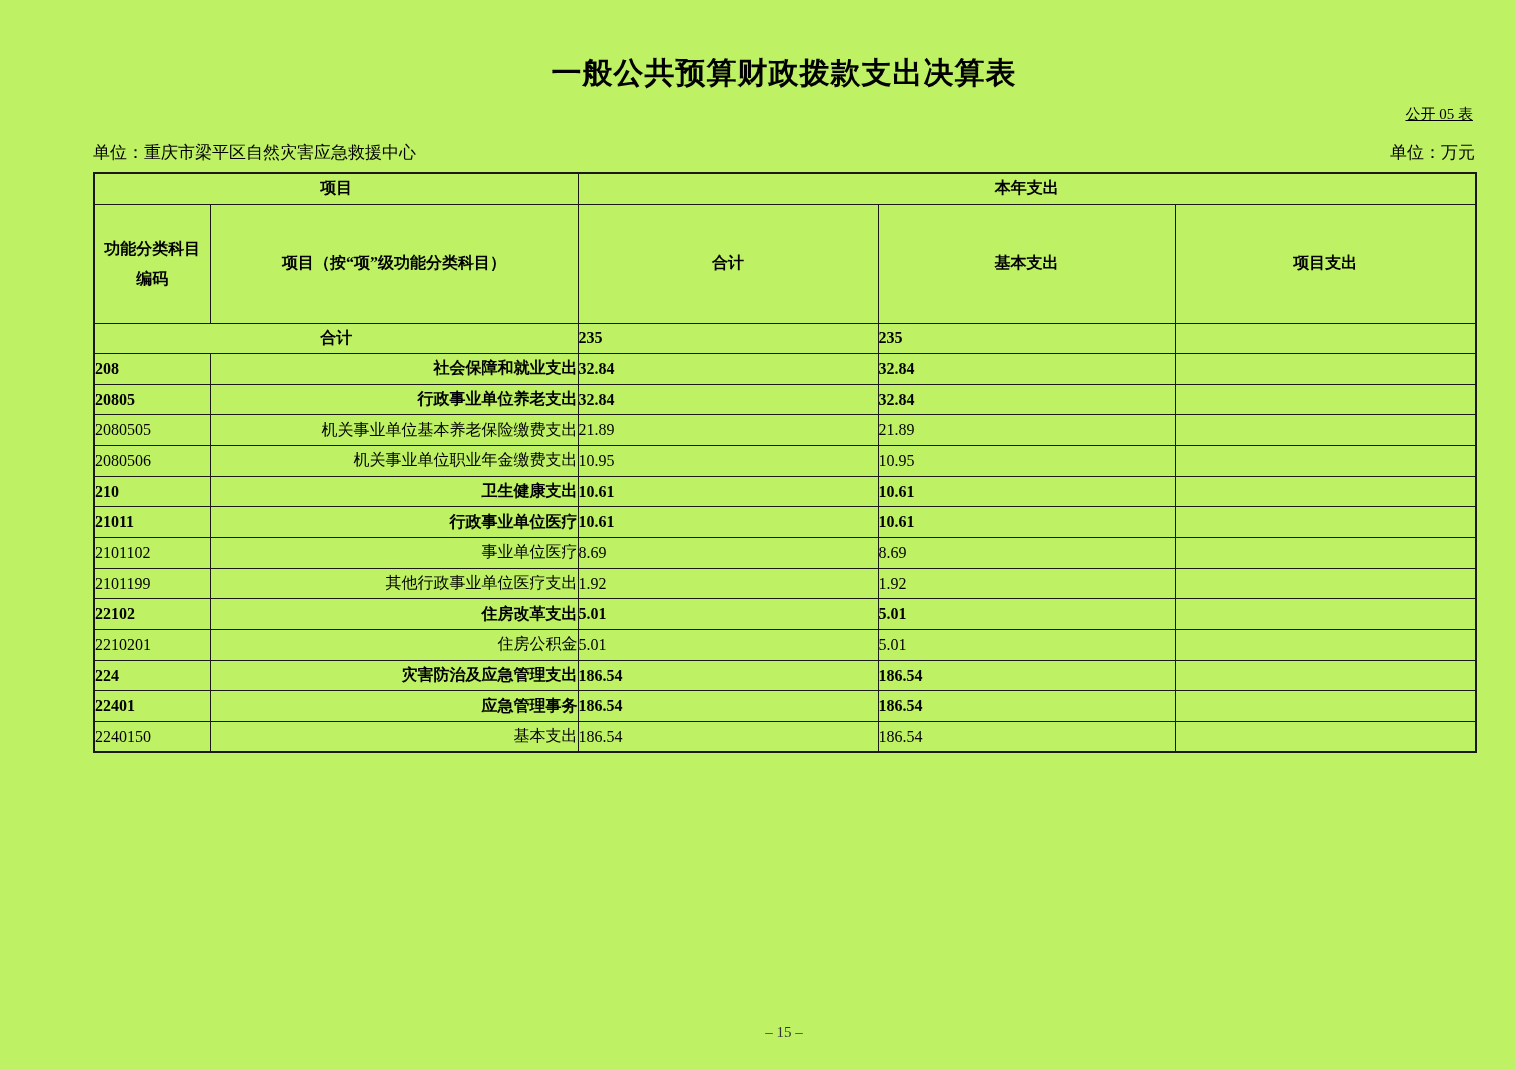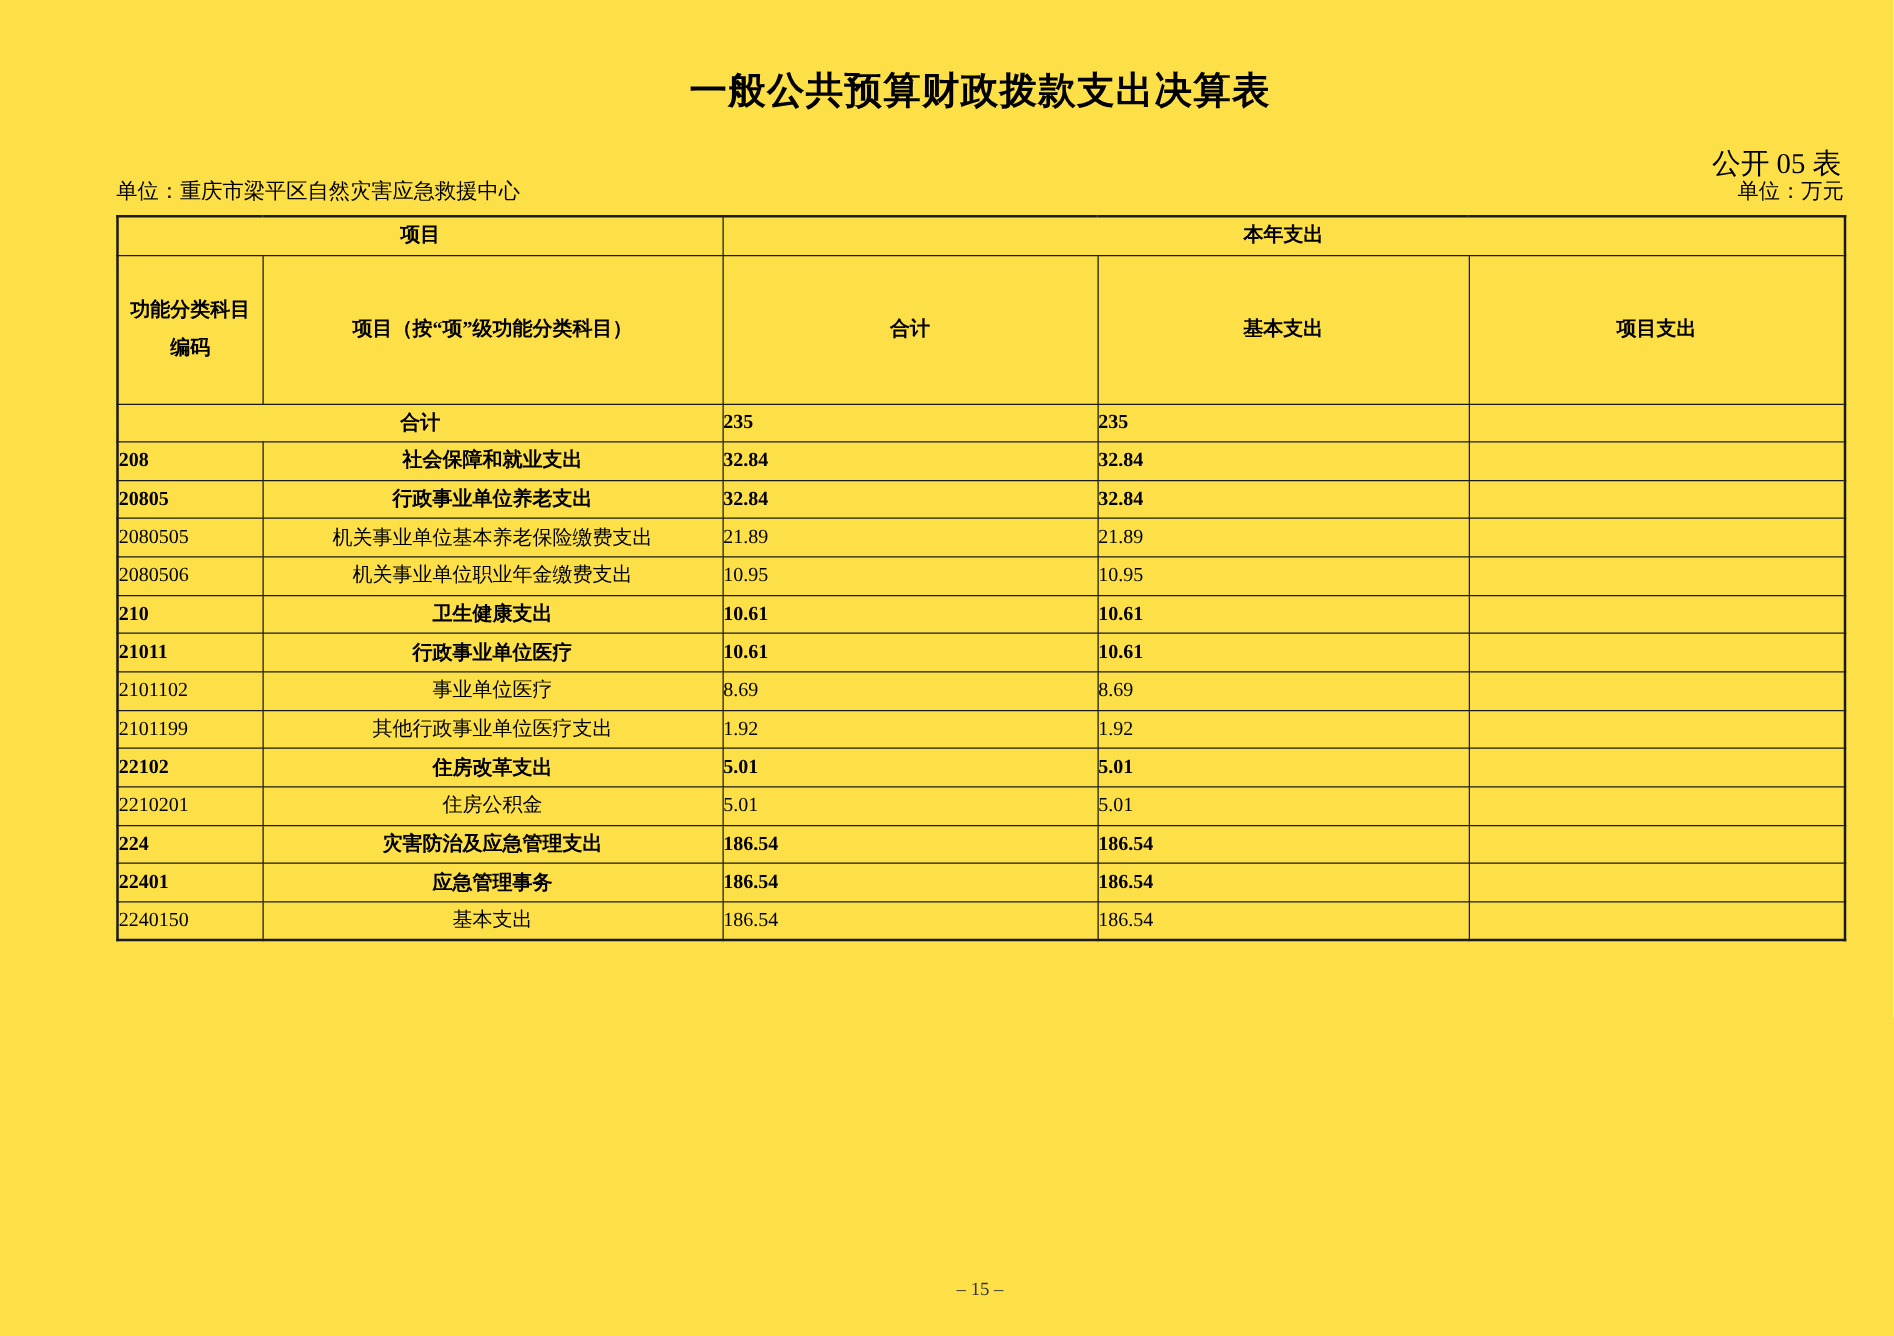--- a/index.html
+++ b/index.html
@@ -4,21 +4,21 @@
 <style>
   html, body {
     margin: 0;
     padding: 0;
     background: #ffffff;
   }
   .page {
     position: relative;
     width: 1515px;
     height: 1069px;
-    background: #fde047;
+    background: #bef264;
     font-family: "Liberation Serif", "DejaVu Serif", serif;
     color: #000000;
     overflow: hidden;
   }
   .content {
     position: absolute;
     left: 93px;
     top: 0;
     width: 1382px;
     height: 1069px;
@@ -29,24 +29,25 @@
     left: 0;
     right: 0;
     text-align: center;
     font-size: 30px;
     font-weight: 700;
     letter-spacing: 1px;
     line-height: 38px;
   }
   .table-code {
     position: absolute;
-    top: 120px;
+    top: 103px;
     right: 2px;
-    font-size: 23px;
+    font-size: 15px;
     line-height: 22px;
+    text-decoration: underline;
   }
   .meta-line {
     position: absolute;
     top: 141px;
     left: 0;
     right: 0;
     display: flex;
     justify-content: space-between;
     font-size: 17px;
     line-height: 24px;
@@ -75,21 +76,21 @@
     font-size: 17px;
     text-align: center;
     vertical-align: middle;
   }
   tr.head-group { height: 31px; }
   tr.head-cols  { height: 119px; }
   .code-head-line { display: block; line-height: 30px; }
   tbody tr { height: 30.67px; }
   tbody td { vertical-align: middle; }
   td.cell-code  { text-align: left;  padding-left: 3px; }
-  td.cell-name  { text-align: center;  padding-left: 5px; }
+  td.cell-name  { text-align: right;  padding-left: 5px; }
   td.cell-num   { padding-right: 12px; }
   td.cell-num.flush { padding-right: 2px; }
   td.cell-merged { text-align: center; }
   tr.bold td { font-weight: 700; }
   .page-footer {
     position: absolute;
     top: 1024px;
     left: 0;
     right: 0;
     text-align: center;

